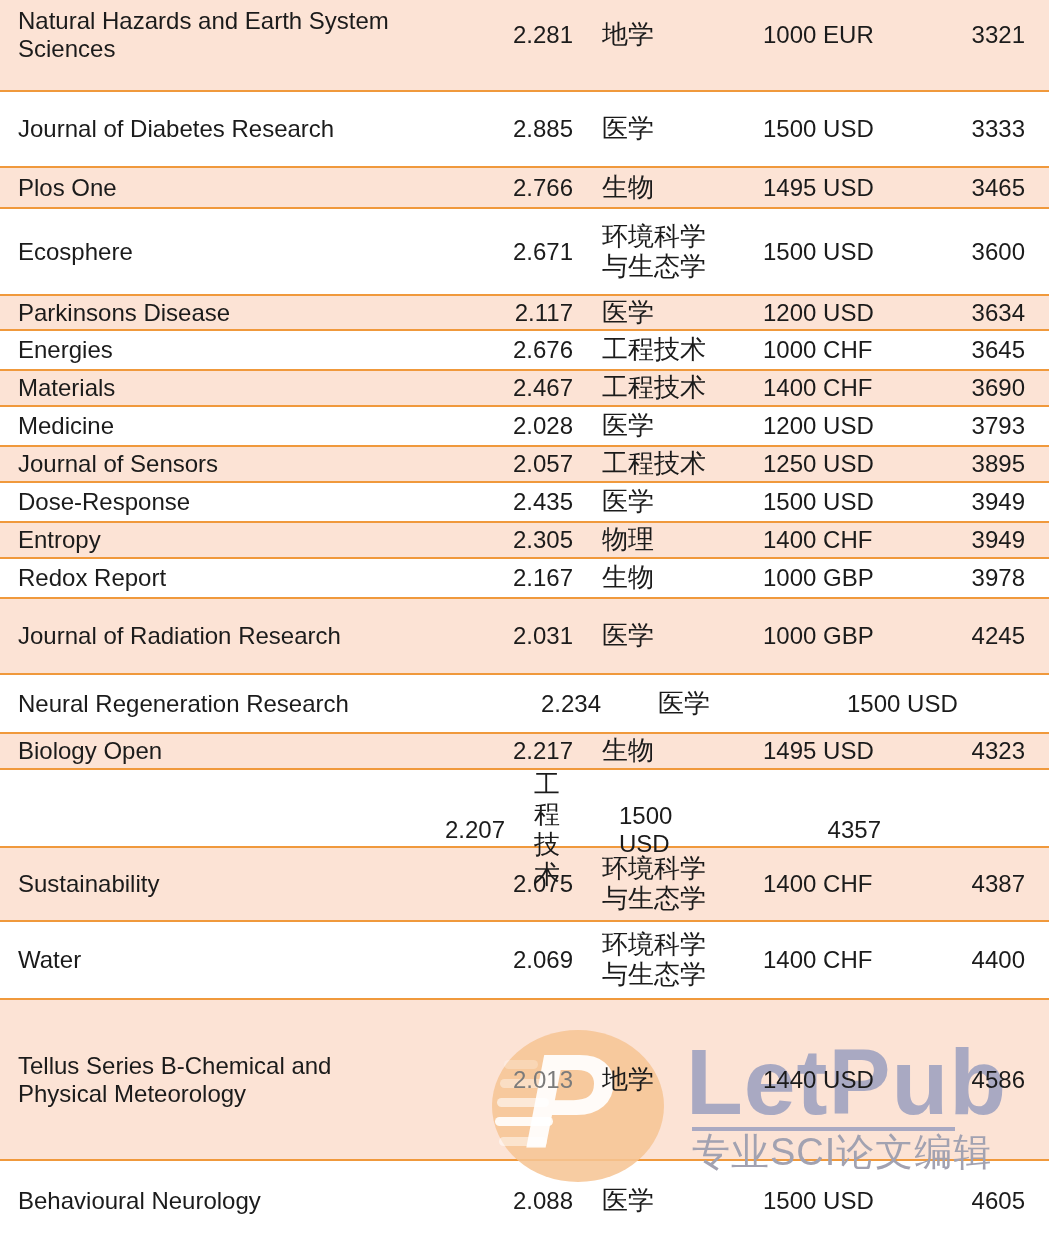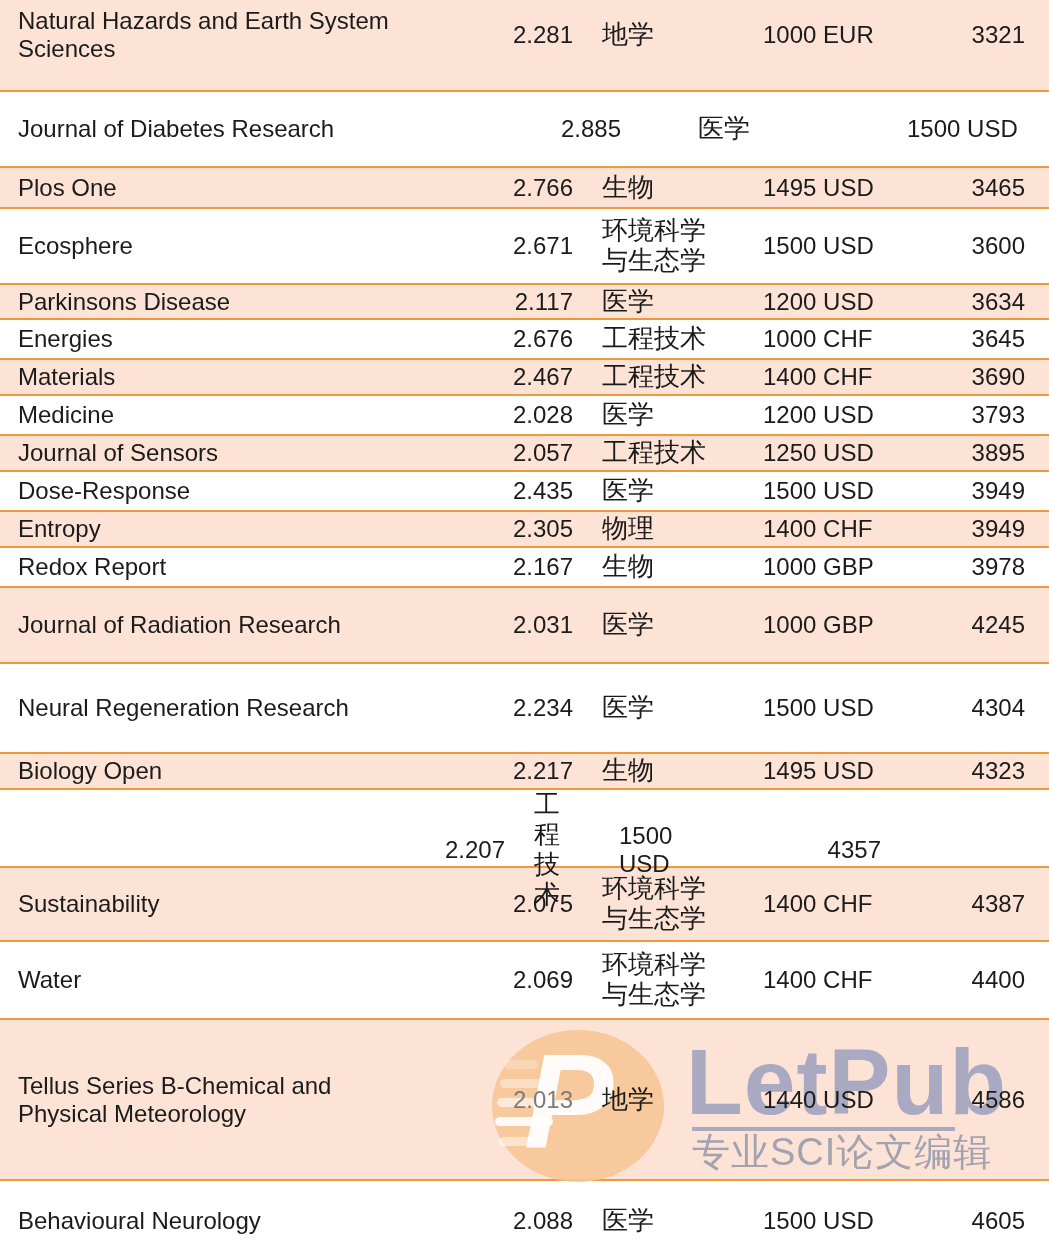--- a/index.html
+++ b/index.html
@@ -118,35 +118,35 @@
 
   <div>
       <div class="row hl row-first" style="height: 92px;">
         <div class="cell c-name">Natural Hazards and Earth System
 Sciences</div>
         <div class="cell c-if">2.281</div>
         <div class="cell c-subject">地学</div>
         <div class="cell c-apc">1000 EUR</div>
         <div class="cell c-count">3321</div>
       </div>
-      <div class="row" style="height: 74px; gap: 48px;">
+      <div class="row" style="height: 74px;">
         <div class="cell c-name">Journal of Diabetes Research</div>
         <div class="cell c-if">2.885</div>
         <div class="cell c-subject">医学</div>
         <div class="cell c-apc">1500 USD</div>
         <div class="cell c-count">3333</div>
       </div>
       <div class="row hl" style="height: 43px;">
         <div class="cell c-name">Plos One</div>
         <div class="cell c-if">2.766</div>
         <div class="cell c-subject">生物</div>
         <div class="cell c-apc">1495 USD</div>
         <div class="cell c-count">3465</div>
       </div>
-      <div class="row" style="height: 74px;">
+      <div class="row" style="height: 85px;">
         <div class="cell c-name">Ecosphere</div>
         <div class="cell c-if">2.671</div>
         <div class="cell c-subject">环境科学
 与生态学</div>
         <div class="cell c-apc">1500 USD</div>
         <div class="cell c-count">3600</div>
       </div>
       <div class="row hl" style="height: 37px;">
         <div class="cell c-name">Parkinsons Disease</div>
         <div class="cell c-if">2.117</div>
@@ -203,21 +203,21 @@
         <div class="cell c-apc">1000 GBP</div>
         <div class="cell c-count">3978</div>
       </div>
       <div class="row hl" style="height: 78px;">
         <div class="cell c-name">Journal of Radiation Research</div>
         <div class="cell c-if">2.031</div>
         <div class="cell c-subject">医学</div>
         <div class="cell c-apc">1000 GBP</div>
         <div class="cell c-count">4245</div>
       </div>
-      <div class="row" style="height: 88px;">
+      <div class="row" style="height: 57px; gap: 28px;">
         <div class="cell c-name">Neural Regeneration Research</div>
         <div class="cell c-if">2.234</div>
         <div class="cell c-subject">医学</div>
         <div class="cell c-apc">1500 USD</div>
         <div class="cell c-count">4304</div>
       </div>
       <div class="row hl" style="height: 38px;">
         <div class="cell c-name">Biology Open</div>
         <div class="cell c-if">2.217</div>
         <div class="cell c-subject">生物</div>

